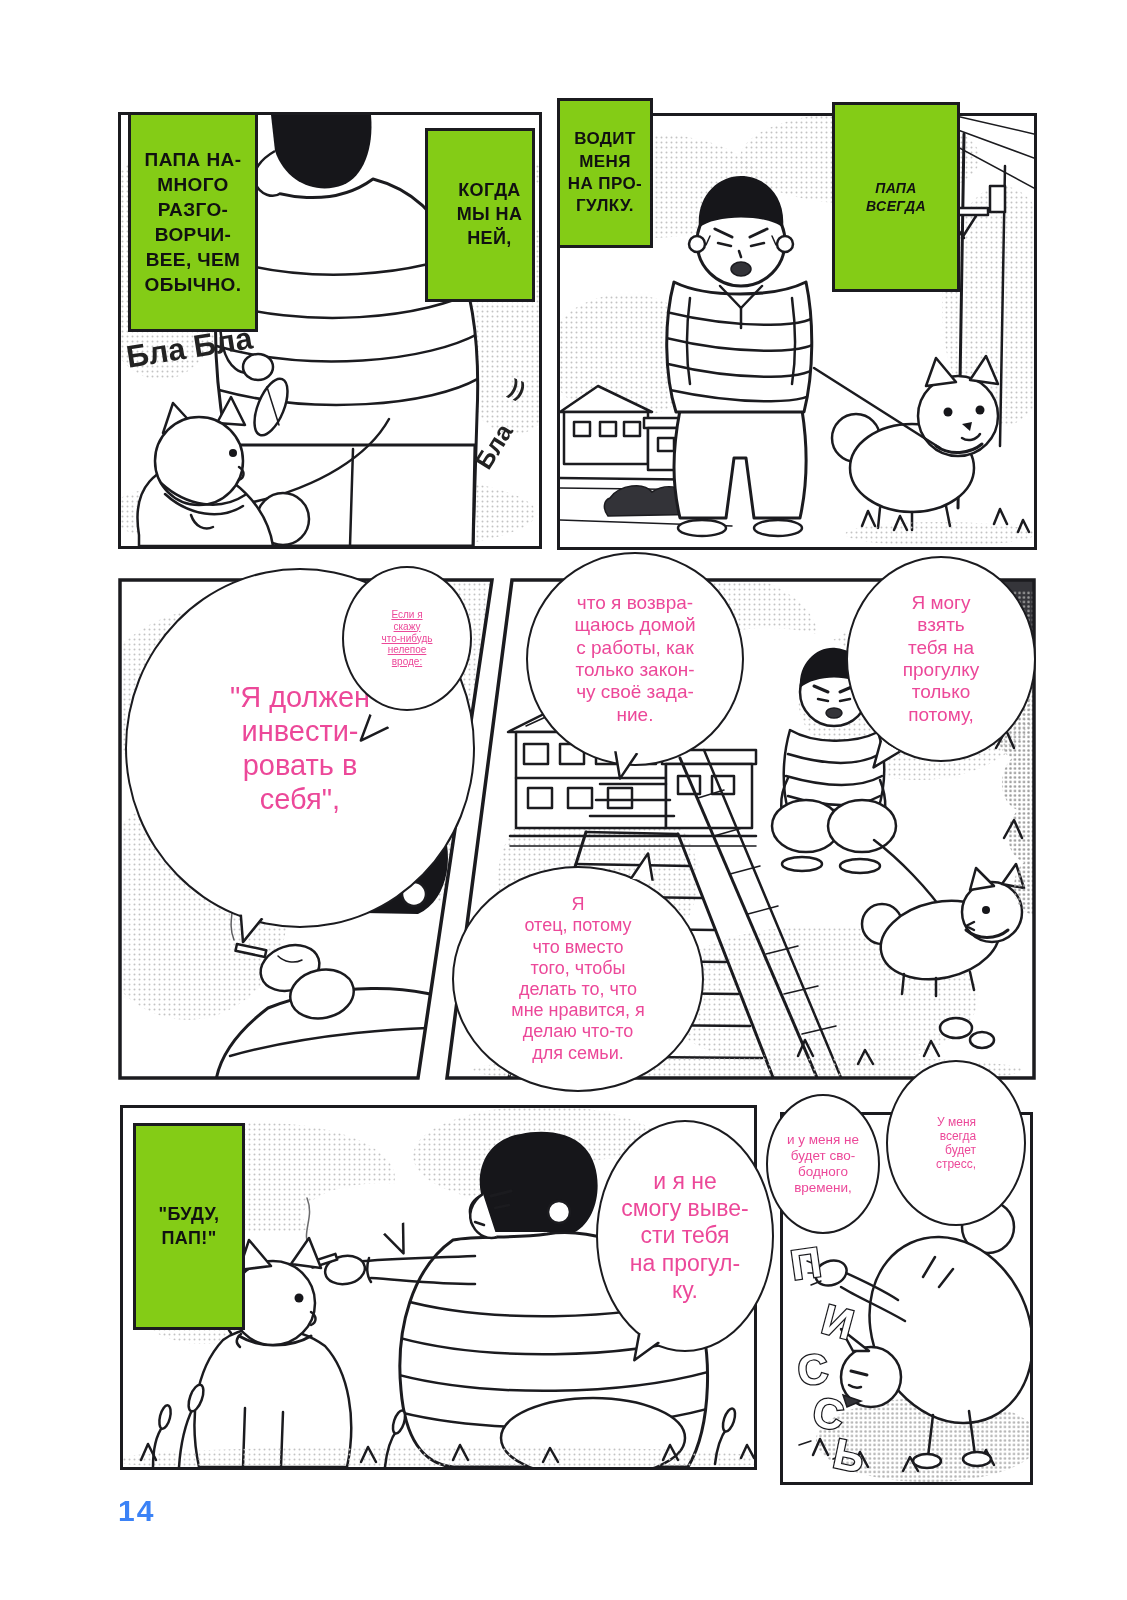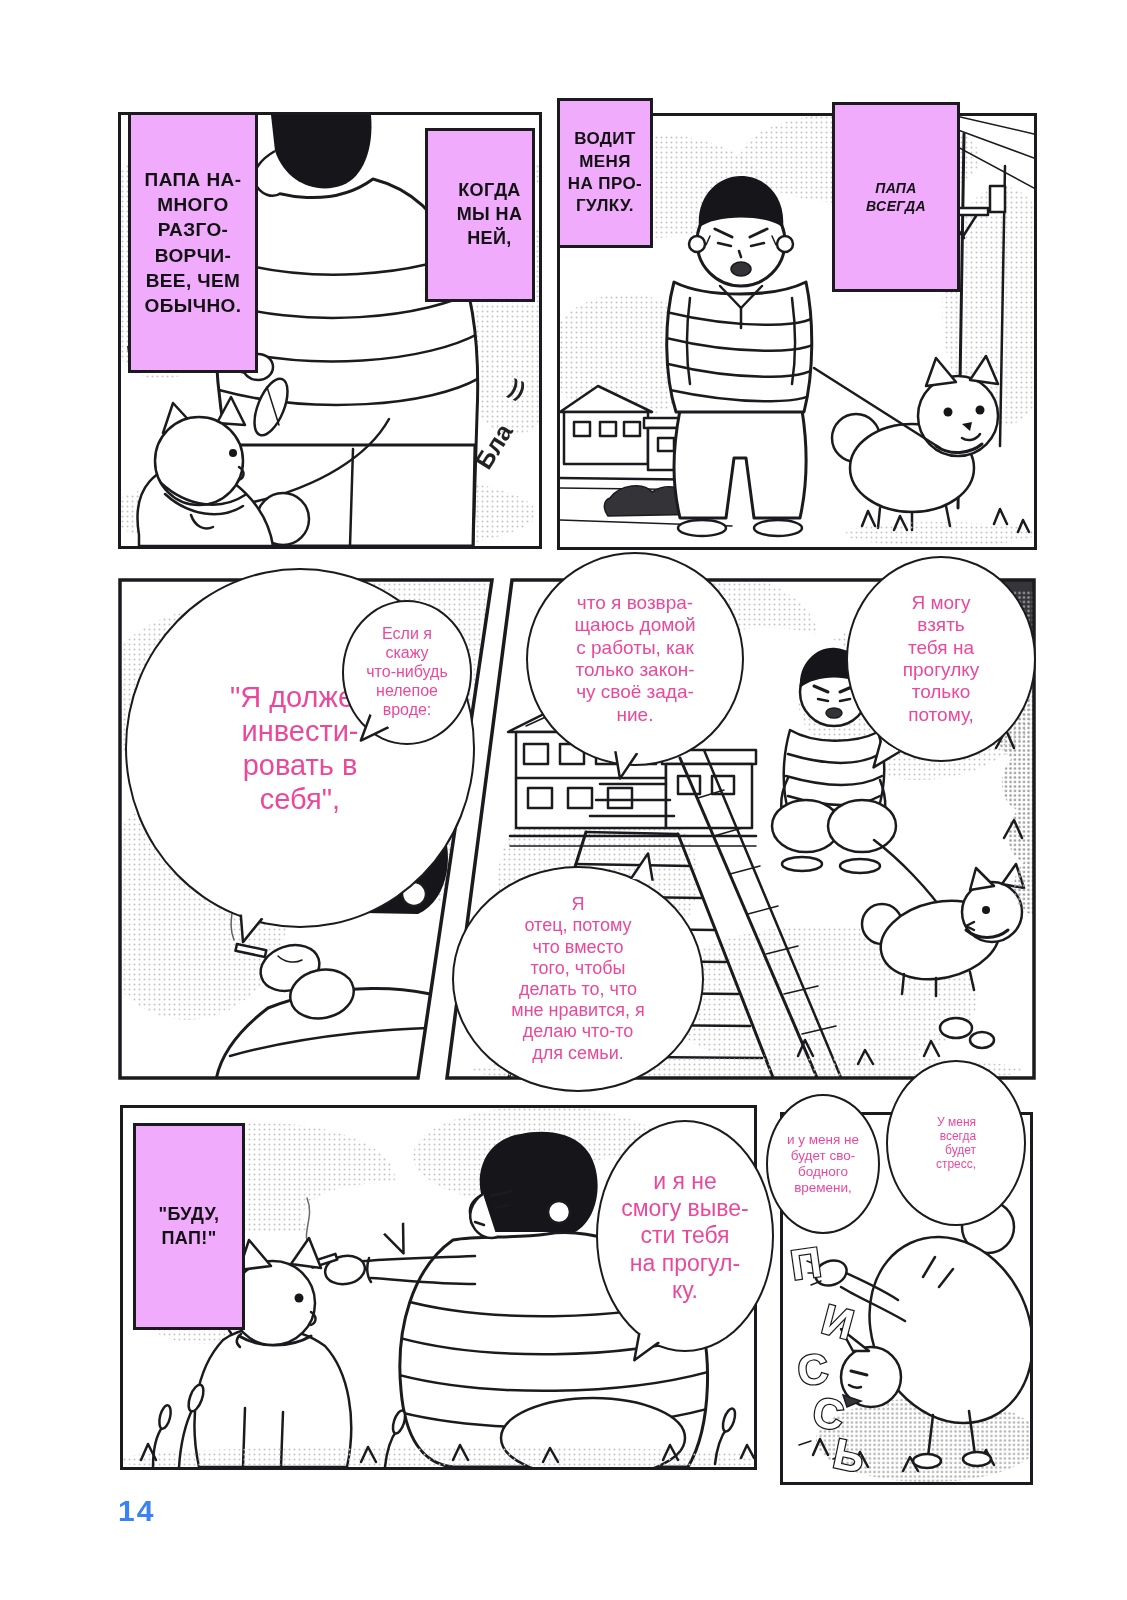--- a/index.html
+++ b/index.html
@@ -1,37 +1,37 @@
 <!DOCTYPE html>
 <html><head>
 <meta charset="utf-8">
 <style>
   html,body{margin:0;padding:0;background:#fff;}
   #page{position:relative;width:1127px;height:1600px;background:#fff;overflow:hidden;
         font-family:"Liberation Sans","DejaVu Sans",sans-serif;color:#111;}
   .panel{position:absolute;background:#fff;border:3px solid #1b1b1f;box-sizing:border-box;overflow:hidden;z-index:1;}
   .panel svg{display:block;}
-  .caption{position:absolute;background:#f0abfc;border:3px solid #1b1b1f;box-sizing:border-box;
+  .caption{position:absolute;background:#84cc16;border:3px solid #1b1b1f;box-sizing:border-box;
            display:flex;align-items:center;justify-content:center;text-align:center;
            white-space:pre-line;font-weight:700;line-height:1.32;letter-spacing:.4px;z-index:6;}
   .bubble{position:absolute;background:#fff;border:2.5px solid #1b1b1f;border-radius:50%;box-sizing:border-box;
           display:flex;align-items:center;justify-content:center;text-align:center;
           white-space:pre-line;line-height:1.18;z-index:5;padding:8px;color:#ec4899;}
   .tail{position:absolute;z-index:7;}
   .sfx{position:absolute;font-weight:700;color:#222;z-index:4;}
   .pageno{position:absolute;left:118px;top:1494px;font-size:30px;font-weight:700;color:#3b82f6;letter-spacing:2px;z-index:2;}
   
-  #c1{left:128px;top:112px;width:130px;height:261px;font-size:19px;}
+  #c1{left:128px;top:112px;width:130px;height:220px;font-size:19px;}
   #c2{left:425px;top:128px;width:110px;height:174px;font-size:18px;padding-left:19px;}
   #c3{left:557px;top:98px;width:96px;height:150px;font-size:17px;}
   #c4{left:832px;top:102px;width:128px;height:190px;font-size:14px;font-style:italic;}
   #c5{left:133px;top:1123px;width:112px;height:207px;font-size:18px;}
   
   #b1{left:125px;top:568px;width:350px;height:360px;font-size:29px;}
-  #b2{left:342px;top:600px;width:130px;height:145px;font-size:16px;}
+  #b2{left:342px;top:566px;width:130px;height:145px;font-size:10px;text-decoration:underline;}
   #b3{left:526px;top:552px;width:218px;height:214px;font-size:19px;}
   #b4{left:846px;top:556px;width:190px;height:206px;font-size:19px;}
   #b5{left:452px;top:866px;width:252px;height:226px;font-size:18px;}
   #b6{left:318px;top:1094px;width:136px;height:145px;font-size:15.5px;}
   #b7{left:596px;top:1120px;width:178px;height:232px;font-size:23px;}
   #b8{left:766px;top:1094px;width:114px;height:140px;font-size:13.5px;}
   #b9{left:886px;top:1060px;width:140px;height:166px;font-size:12px;text-align:right;}
   
   #sfx-bla2{left:126px;top:330px;font-size:31px;transform:rotate(-9deg);}
   #sfx-bla1{left:470px;top:432px;font-size:25px;transform:rotate(-58deg);}

